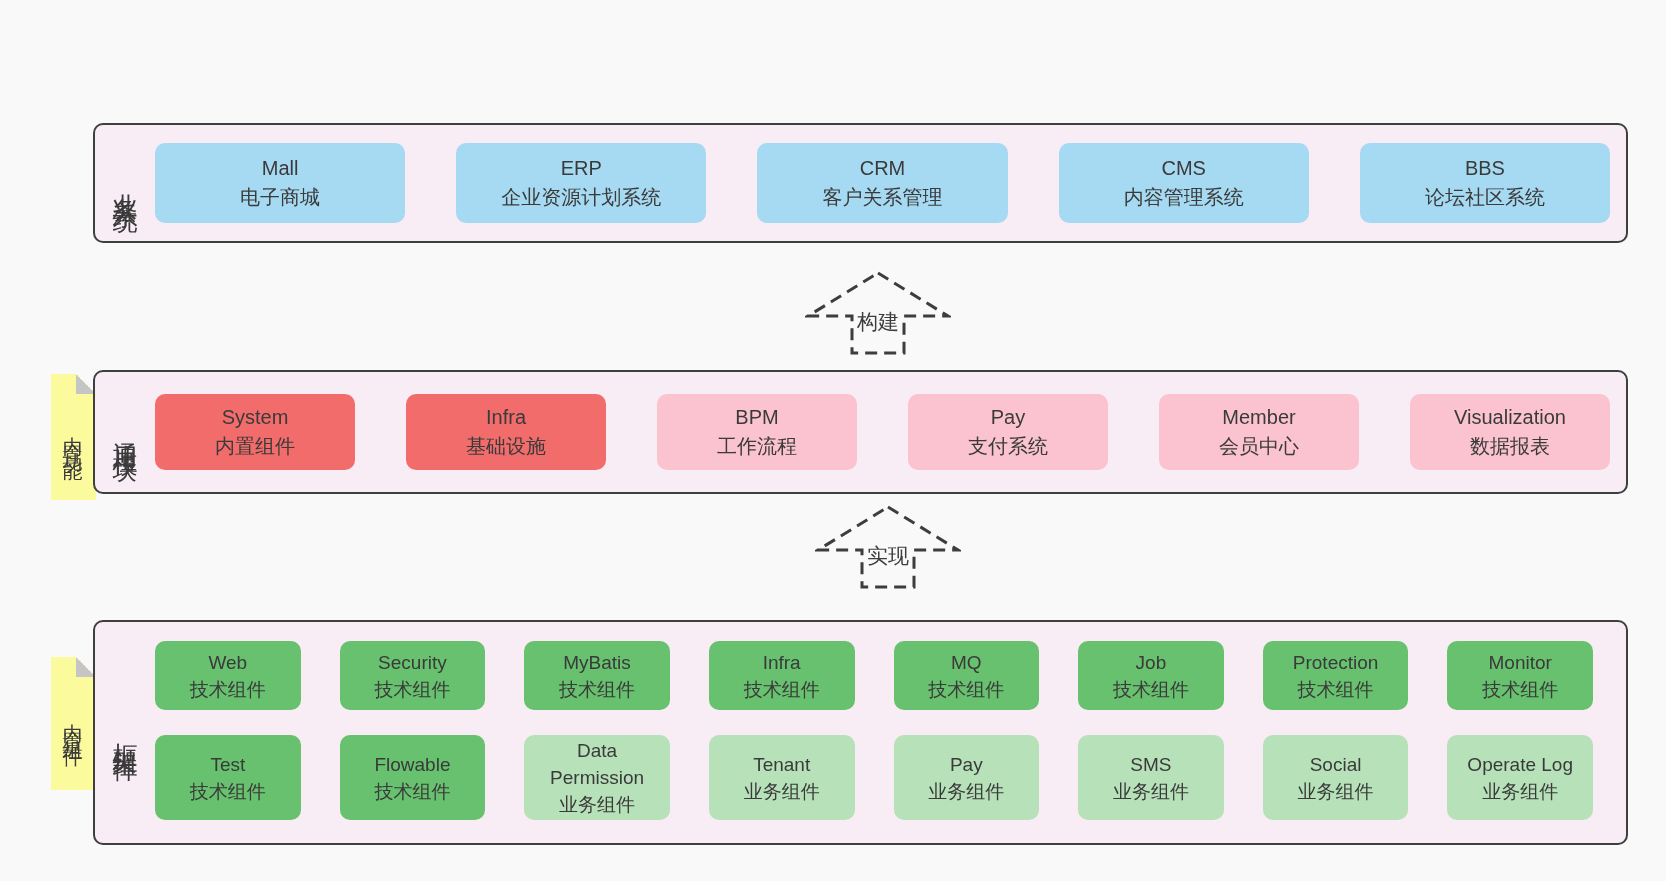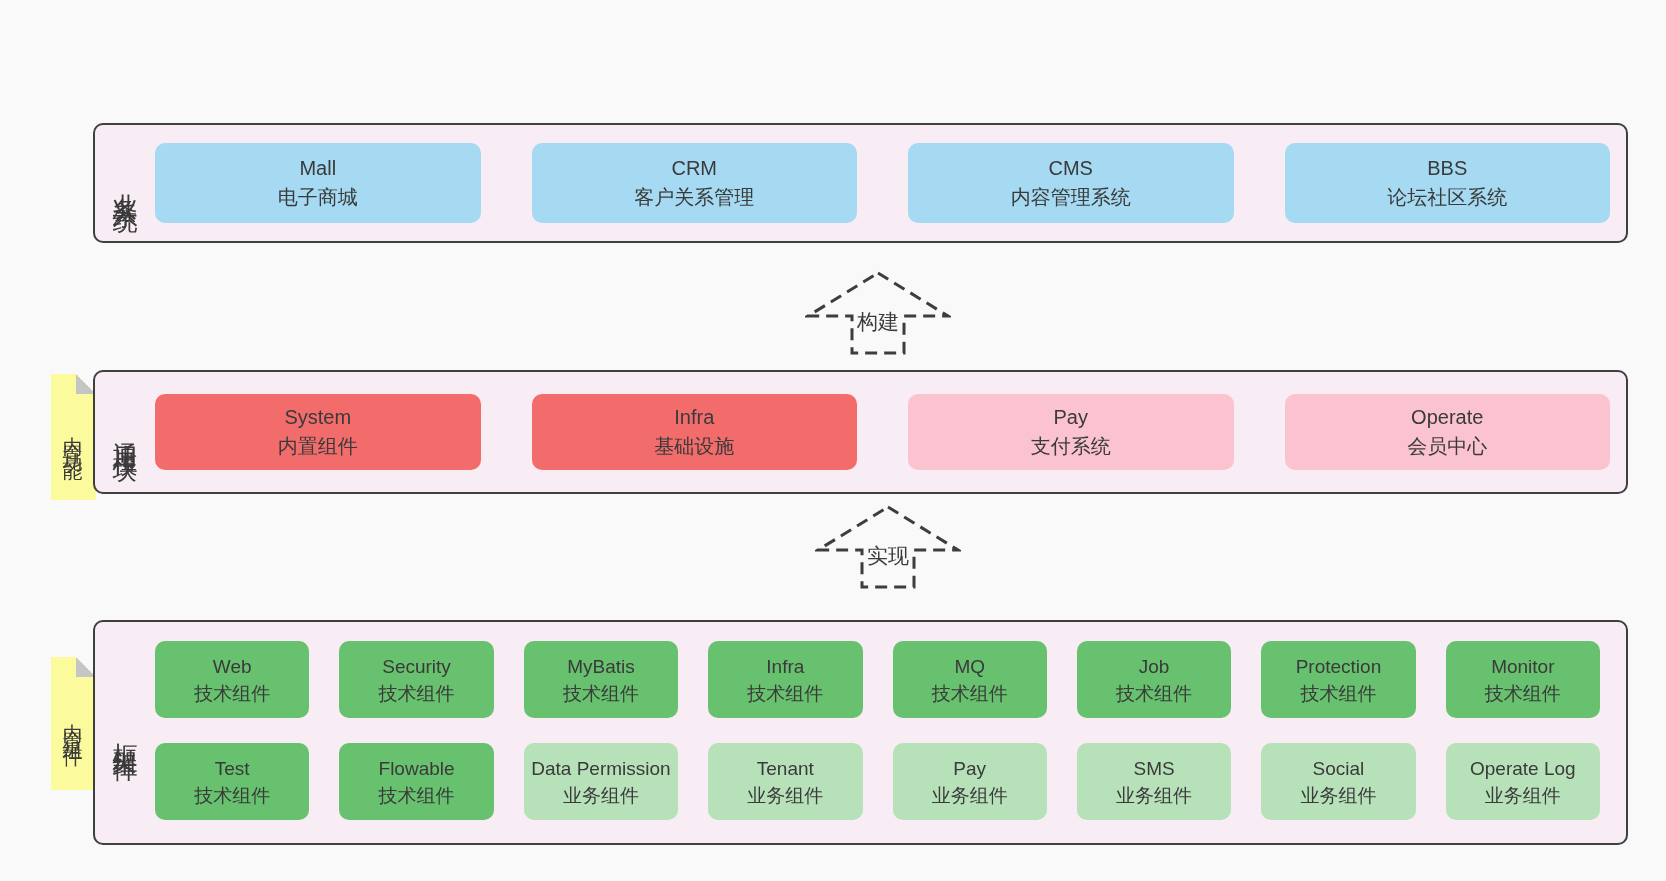--- a/index.html
+++ b/index.html
@@ -47,22 +47,22 @@
   }
   .band-1 .row-content .box { height: 80px; }
   .band-2 .row-content .box { height: 76px; }
   .row-content .box { flex: 1; }
 
   .grid-content {
     flex: 1;
     display: grid;
     grid-template-columns: repeat(8, 1fr);
     grid-auto-rows: 1fr;
-    gap: 25px 30px;
-    padding: 19px 26px 23px 0;
+    gap: 25px 39px;
+    padding: 19px 33px 23px 0;
   }
 
   
   .box {
     border-radius: 10px;
     display: flex; flex-direction: column;
     align-items: center; justify-content: center;
     text-align: center;
     font-size: 20px; line-height: 29px;
   }
@@ -124,20 +124,24 @@
   <section class="band band-1">
     <div class="vlabel">
       <span>业务系统</span>
     </div>
     <div class="row-content">
       <div class="box blue">
         <span>Mall</span>
         <span>电子商城</span>
       </div>
       <div class="box blue">
+        <span>ERP</span>
+        <span>企业资源计划系统</span>
+      </div>
+      <div class="box blue">
         <span>CRM</span>
         <span>客户关系管理</span>
       </div>
       <div class="box blue">
         <span>CMS</span>
         <span>内容管理系统</span>
       </div>
       <div class="box blue">
         <span>BBS</span>
         <span>论坛社区系统</span>
@@ -163,26 +167,34 @@
     <div class="row-content">
       <div class="box red">
         <span>System</span>
         <span>内置组件</span>
       </div>
       <div class="box red">
         <span>Infra</span>
         <span>基础设施</span>
       </div>
       <div class="box pink">
+        <span>BPM</span>
+        <span>工作流程</span>
+      </div>
+      <div class="box pink">
         <span>Pay</span>
         <span>支付系统</span>
       </div>
       <div class="box pink">
-        <span>Operate</span>
+        <span>Member</span>
         <span>会员中心</span>
+      </div>
+      <div class="box pink">
+        <span>Visualization</span>
+        <span>数据报表</span>
       </div>
     </div>
   </section>
 
   <div class="arrow arrow-2">
     <svg viewBox="0 0 146 86">
       <polygon points="73,3 143,46 99,46 99,83 47,83 47,46 3,46" fill="none" stroke="currentColor" stroke-width="3" stroke-dasharray="12 7" stroke-linejoin="miter"></polygon>
     </svg>
     <span class="arrow-label">实现</span>
   </div>

